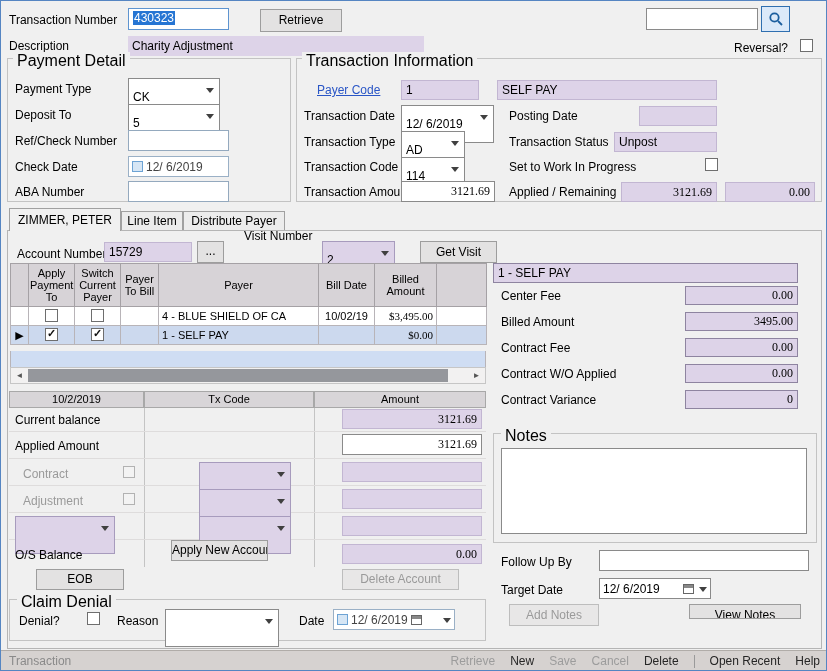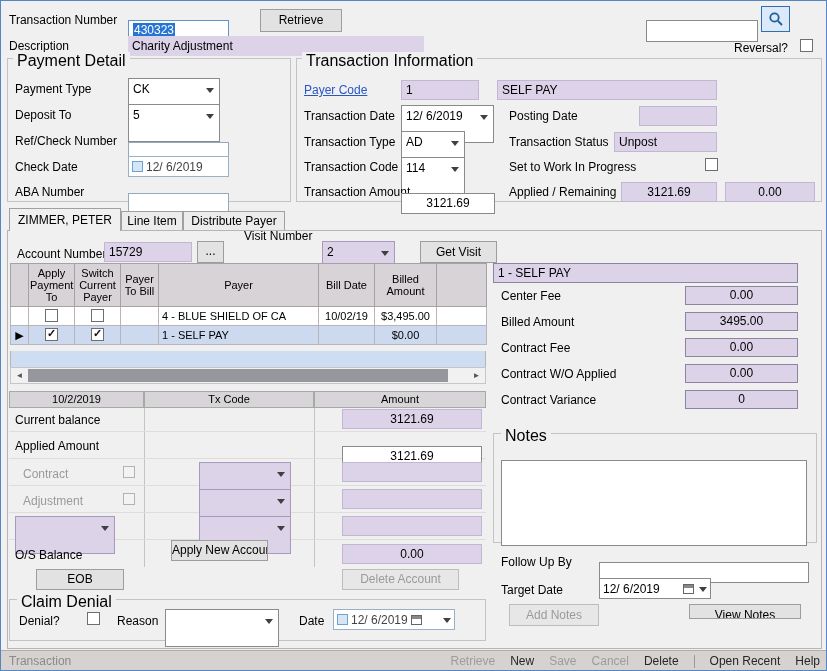--- a/index.html
+++ b/index.html
@@ -3,42 +3,42 @@
 <meta charset="utf-8">
 <style>
   * { box-sizing: border-box; margin: 0; padding: 0; }
   html,body { background:#fff; }
   body { font-family:"Liberation Sans", sans-serif; }
   #win { position:relative; width:827px; height:671px; background:#f0f0f0;
          border:1px solid #5585c2; overflow:hidden; font-size:12px; color:#000; }
   .lbl { position:absolute; font-size:12px; white-space:nowrap; }
   .dis-lbl { color:#9a9a9a; }
   .field { position:absolute; background:#fff; border:1px solid #94a9be; padding:0 4px;
-           height:21px; line-height:19px; font-size:12px; overflow:hidden; white-space:nowrap;margin-top:12px; }
+           height:21px; line-height:19px; font-size:12px; overflow:hidden; white-space:nowrap; }
   .lav { position:absolute; background:#ddd3e8; border:1px solid #c2b6d2; padding:0 4px;
          height:20px; line-height:18px; font-size:12px; overflow:hidden; white-space:nowrap; }
   .lav.dark { border-color:#8e84a0; }
-  .num { text-align:center; }
+  .num { text-align:right;font-family:Liberation Serif, serif; }
   .combo { position:absolute; background:#fff; border:1px solid #8a8a8a; height:38px;
-           line-height:20px; padding:0 16px 0 4px; font-size:12px; white-space:nowrap; }
+           line-height:20px; padding:8px 16px 0 4px; font-size:12px; white-space:nowrap; }
   .combo::after { content:""; position:absolute; right:5px; top:9px; width:0; height:0;
                   border:4px solid transparent; border-top:5px solid #404040; }
   .combo.lavbg { background:#ddd3e8; border-color:#a79bbd; }
   .btn { position:absolute; background:#e3e2e2; border:1px solid #9d9d9d; font-size:12px;
          text-align:center; overflow:hidden; white-space:nowrap; }
   .btn.dis { color:#9a9a9a; border-color:#bdbdbd; background:#e8e7e7; }
   .chk { position:absolute; width:13px; height:13px; background:#fff; border:1px solid #6e6e6e; }
   .chk.checked::after { content:"✓"; position:absolute; left:1px; top:-2px; font-size:11px;
                         font-weight:bold; color:#111; }
   .chk.blue { background:#d6e6f5; border-color:#6da3d4; }
   .chk.small { width:12px; height:12px; border-color:#b2b2b2; background:#f3f3f3; }
   .chk.inline { position:static; display:inline-block; flex:none; }
   .grp { position:absolute; border:1px solid #c3c3c3; }
   .grp-title { position:absolute; background:#f0f0f0; padding:0 4px; font-size:16px; z-index:2; }
-  .link { position:absolute; color:#2a56c6; text-decoration:underline; font-size:12px; cursor:pointer; }
+  .link { position:absolute; color:#2a56c6; text-decoration:underline; font-size:12px; cursor:pointer;margin-left:13px; }
   .tab { position:absolute; background:#ececec; border:1px solid #a0a0a0; border-bottom:none;
          text-align:center; font-size:12px; }
   .tab.active { background:#f0f0f0; z-index:3; }
   .panel { position:absolute; left:6px; top:229px; width:815px; height:419px;
            border:1px solid #b5b5b5; }
   table.grid { position:absolute; left:9px; top:262px; width:476px; border-collapse:collapse;
                table-layout:fixed; font-size:11px; background:#a3a3a3; }
   table.grid th { background:#d7d3d7; border:1px solid #a5a1a5; font-weight:normal;
                   font-size:11px; padding:1px; height:43px; vertical-align:middle; text-align:center; }
   table.grid td { border:1px solid #b8b4b8; height:19px; padding:0 3px; background:#fff;

